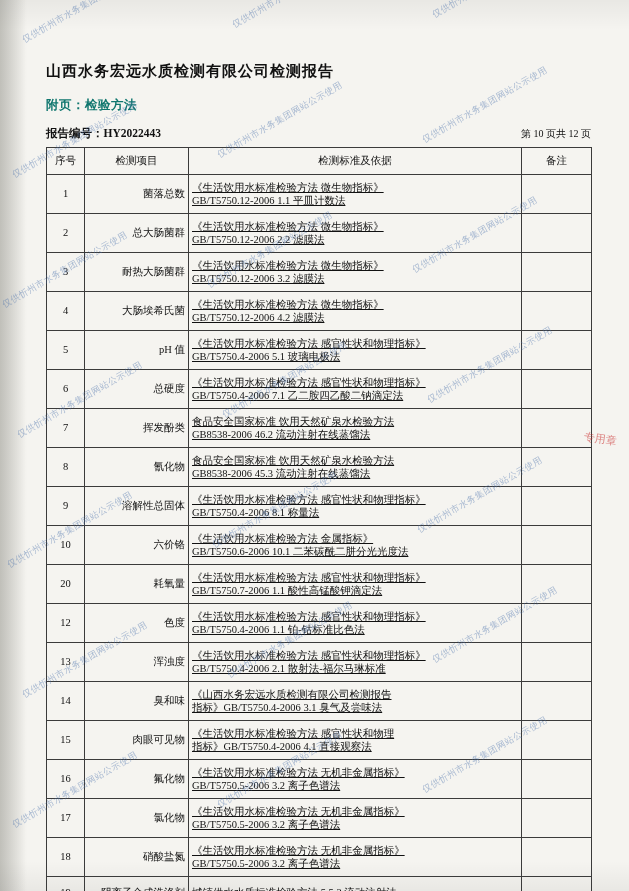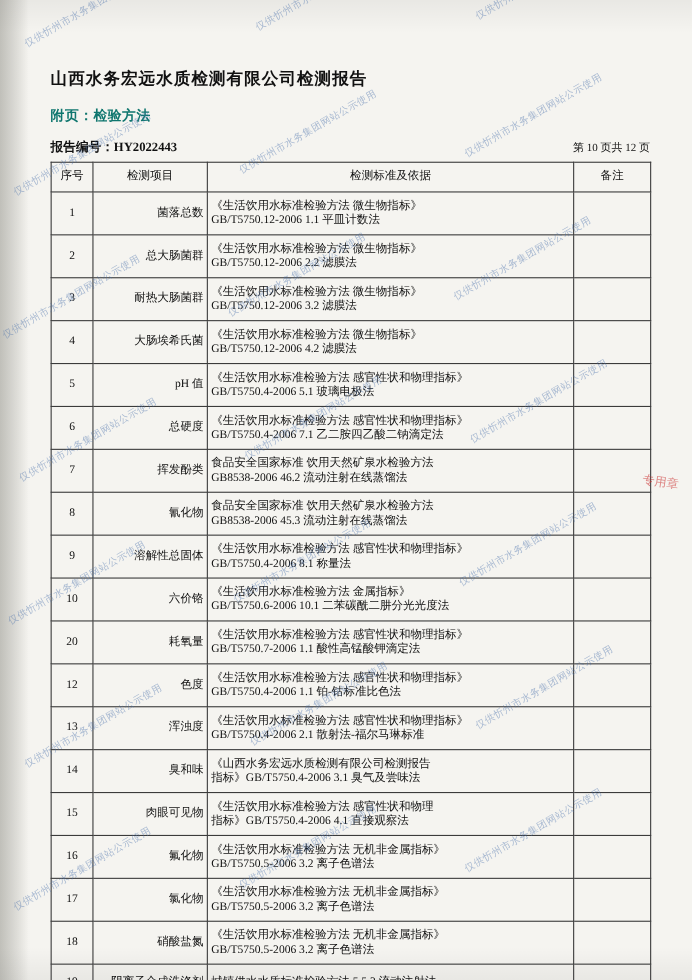--- a/index.html
+++ b/index.html
@@ -76,21 +76,21 @@
     height:22px;
   }
   col.c-no{width:38px;}
   col.c-item{width:104px;}
   col.c-std{width:333px;}
   col.c-note{width:70px;}
   td.no{text-align:center;width:38px;}
   td.item{text-align:right;}
   td.std{text-align:left;padding-left:6px;}
   td.note{text-align:center;}
-  .std-line{display:block;white-space:nowrap;}
+  .std-line{display:block;white-space:nowrap;text-decoration:underline;}
   .row-tall td{height:34px;}
   .row-short td{height:27px;}
   
   .wm{
     position:absolute;
     font-size:9px;
     color:rgba(70,110,170,0.45);
     white-space:nowrap;
     transform:rotate(-30deg);
     transform-origin:left top;

